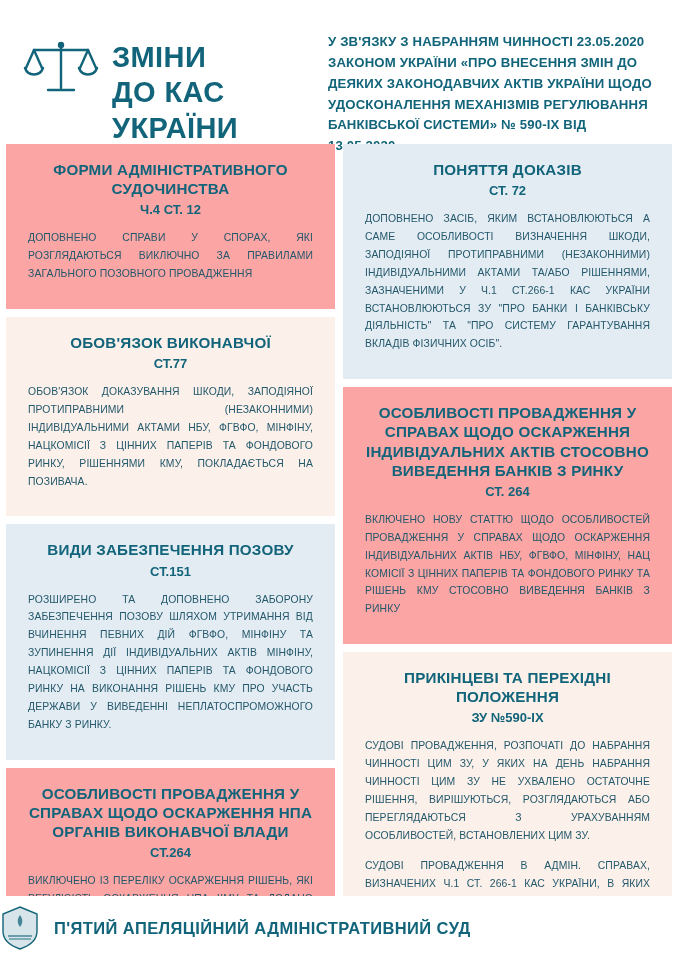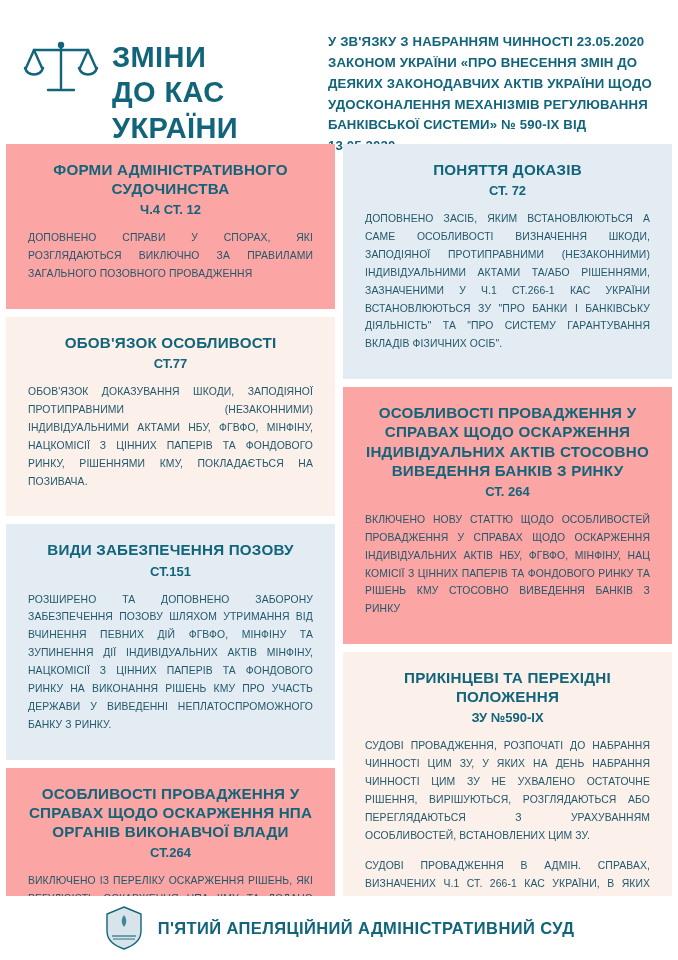--- a/index.html
+++ b/index.html
@@ -96,21 +96,21 @@
   .card p.body + p.body { margin-top: 12px; }
 
   
   .footer {
     position: absolute;
     left: 0; bottom: 0;
     width: 678px;
     height: 64px;
     display: flex;
     align-items: center;
-    justify-content: center;
+    justify-content: flex-start;
     gap: 14px;
     background: #ffffff;
   }
   .footer-emblem {
     width: 40px; height: 46px;
     flex: none;
   }
   .footer-text {
     color: #12647a;
     font-weight: bold;
@@ -153,21 +153,21 @@
 
     <div class="col">
 
       <div class="card teal">
         <h3>ФОРМИ АДМІНІСТРАТИВНОГО СУДОЧИНСТВА</h3>
         <div class="article">Ч.4 СТ. 12</div>
         <p class="body">ДОПОВНЕНО СПРАВИ У СПОРАХ, ЯКІ РОЗГЛЯДАЮТЬСЯ ВИКЛЮЧНО ЗА ПРАВИЛАМИ ЗАГАЛЬНОГО ПОЗОВНОГО ПРОВАДЖЕННЯ</p>
       </div>
 
       <div class="card cream">
-        <h3>ОБОВ'ЯЗОК ОСОБЛИВОСТІ</h3>
+        <h3>ОБОВ'ЯЗОК ВИКОНАВЧОЇ</h3>
         <div class="article">СТ.77</div>
         <p class="body">ОБОВ'ЯЗОК ДОКАЗУВАННЯ ШКОДИ, ЗАПОДІЯНОЇ ПРОТИПРАВНИМИ (НЕЗАКОННИМИ) ІНДИВІДУАЛЬНИМИ АКТАМИ НБУ, ФГВФО, МІНФІНУ, НАЦКОМІСІЇ З ЦІННИХ ПАПЕРІВ ТА ФОНДОВОГО РИНКУ, РІШЕННЯМИ КМУ, ПОКЛАДАЄТЬСЯ НА ПОЗИВАЧА.</p>
       </div>
 
       <div class="card blue">
         <h3>ВИДИ ЗАБЕЗПЕЧЕННЯ ПОЗОВУ</h3>
         <div class="article">СТ.151</div>
         <p class="body">РОЗШИРЕНО ТА ДОПОВНЕНО ЗАБОРОНУ ЗАБЕЗПЕЧЕННЯ ПОЗОВУ ШЛЯХОМ УТРИМАННЯ ВІД ВЧИНЕННЯ ПЕВНИХ ДІЙ ФГВФО, МІНФІНУ ТА ЗУПИНЕННЯ ДІЇ ІНДИВІДУАЛЬНИХ АКТІВ МІНФІНУ, НАЦКОМІСІЇ З ЦІННИХ ПАПЕРІВ ТА ФОНДОВОГО РИНКУ НА ВИКОНАННЯ РІШЕНЬ КМУ ПРО УЧАСТЬ ДЕРЖАВИ У ВИВЕДЕННІ НЕПЛАТОСПРОМОЖНОГО БАНКУ З РИНКУ.</p>
       </div>
 

